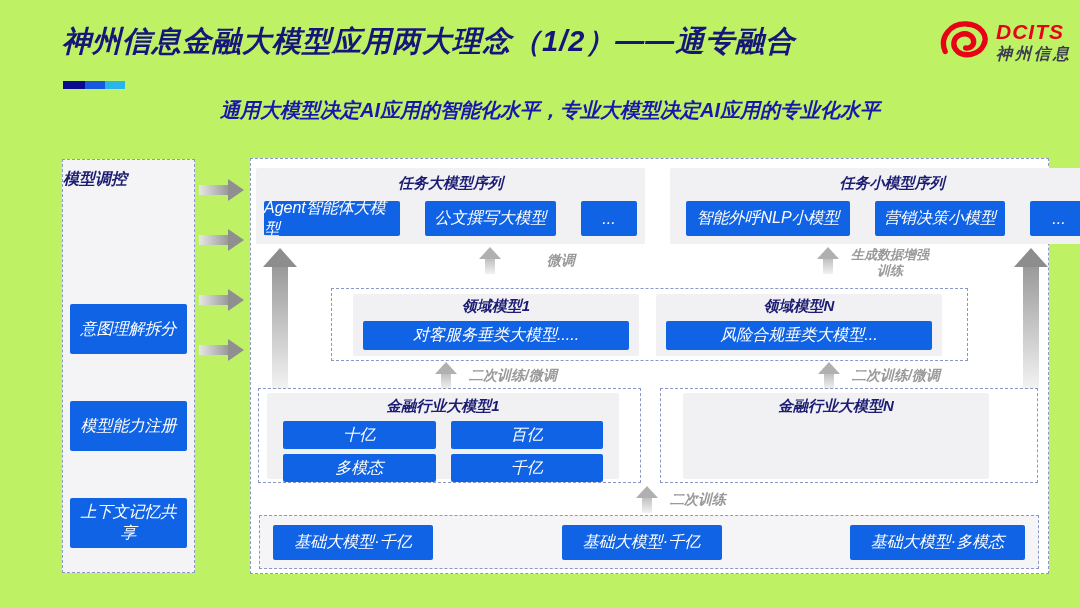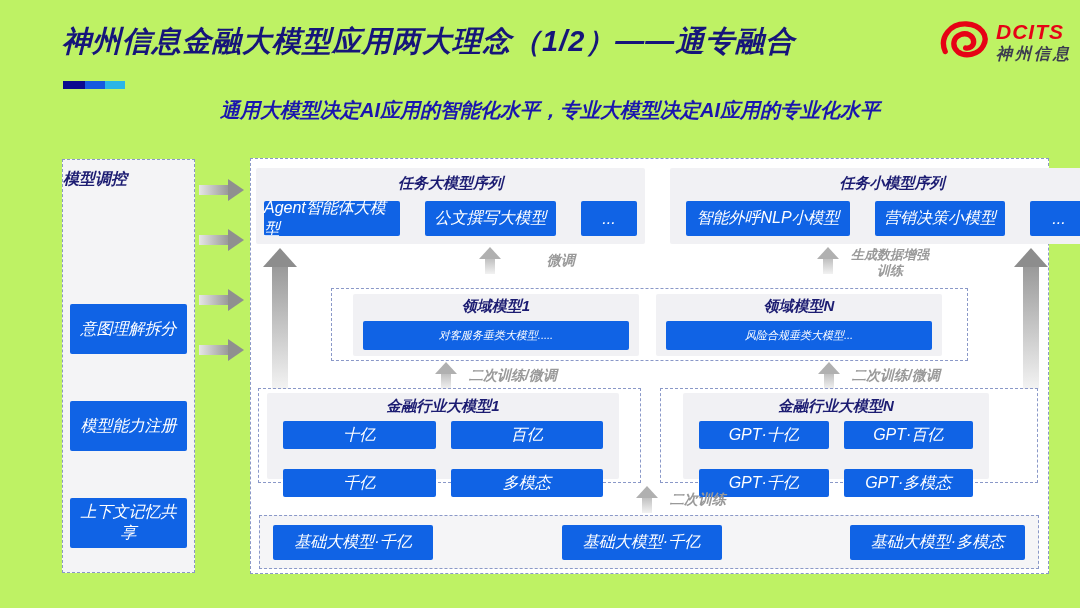--- a/index.html
+++ b/index.html
@@ -49,26 +49,26 @@
   .arrow-up-tall .hd{position:absolute;top:0;left:0;width:0;height:0;
       border-left:17px solid transparent;border-right:17px solid transparent;
       border-bottom:19px solid #8d8d8d;}
   .arrow-up-tall .sh{position:absolute;top:19px;left:9px;width:16px;bottom:0;
       background:linear-gradient(#9a9a9a,#f3f3f3);}
   .glabel{position:absolute;color:#999999;font-size:14px;font-weight:bold;}
   
   .domain-box{position:absolute;left:80px;top:129px;width:637px;height:73px;
       border:1px dashed #8a98c8;box-sizing:border-box;}
   .domain-panel{position:absolute;top:5px;width:286px;height:62px;background:#f1f1f4;border-radius:2px;}
-  .domain-chip{margin:5px 10px 0;height:29px;background:#1063e5;color:#fff;font-size:11px;
+  .domain-chip{margin:5px 10px 0;height:29px;background:#1063e5;color:#fff;font-size:16px;
       display:flex;align-items:center;justify-content:center;border-radius:2px;}
   
   .industry{position:absolute;top:229px;height:95px;border:1px dashed #8a98c8;box-sizing:border-box;}
   .ind-panel{position:absolute;top:4px;height:86px;background:#f1f1f4;border-radius:2px;}
-  .ind-grid{display:grid;grid-template-columns:1fr 1fr;gap:20px 15px;padding:5px 16px 0;}
+  .ind-grid{display:grid;grid-template-columns:1fr 1fr;gap:5px 15px;padding:5px 16px 0;}
   .ind-chip{height:28px;background:#1063e5;color:#fff;font-size:16px;display:flex;
       align-items:center;justify-content:center;border-radius:2px;}
   
   .foundation{position:absolute;left:8px;top:356px;width:780px;height:54px;
       border:1px dashed #8a98c8;background:#f5f5f7;box-sizing:border-box;
       display:flex;align-items:center;justify-content:space-between;padding:0 13px;}
   .fd-chip{height:35px;background:#1063e5;color:#fff;font-size:16px;display:flex;
       align-items:center;justify-content:center;border-radius:2px;}
 </style>
 </head>
@@ -181,35 +181,29 @@
         <div class="sh"></div>
       </div>
     <div class="glabel" style="left:601px;top:208px;">二次训练/微调</div>
 
     <div class="industry" style="left:7px;width:383px;">
       <div class="ind-panel" style="left:8px;width:352px;">
         <div class="panel-title" style="padding-top:4px;">金融行业大模型1</div>
         <div class="ind-grid">
           <div class="ind-chip">十亿</div>
           <div class="ind-chip">百亿</div>
+          <div class="ind-chip">多模态</div>
           <div class="ind-chip">千亿</div>
-          <div class="ind-chip">多模态</div>
         </div>
       </div>
     </div>
 
     <div class="industry" style="left:409px;width:378px;">
       <div class="ind-panel" style="left:22px;width:306px;">
         <div class="panel-title" style="padding-top:4px;">金融行业大模型N</div>
-        <div class="ind-grid">
-          <div class="ind-chip">GPT·十亿</div>
-          <div class="ind-chip">GPT·百亿</div>
-          <div class="ind-chip">GPT·千亿</div>
-          <div class="ind-chip">GPT·多模态</div>
-        </div>
       </div>
     </div>
 
     <div class="arrow-up-sm" style="left:385px;top:327px;">
         <div class="hd"></div>
         <div class="sh"></div>
       </div>
     <div class="glabel" style="left:419px;top:332px;">二次训练</div>
 
     <div class="foundation">

